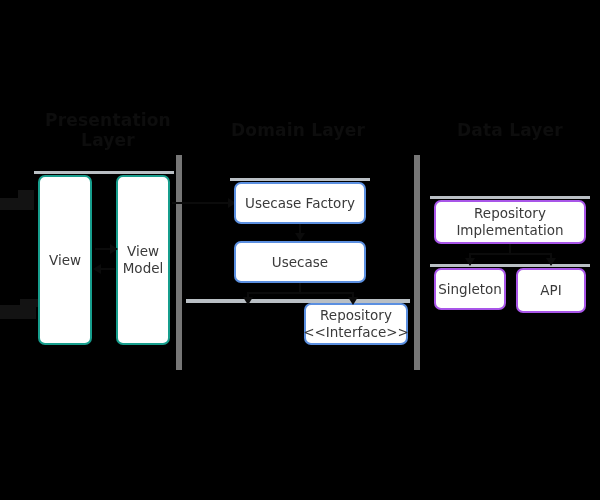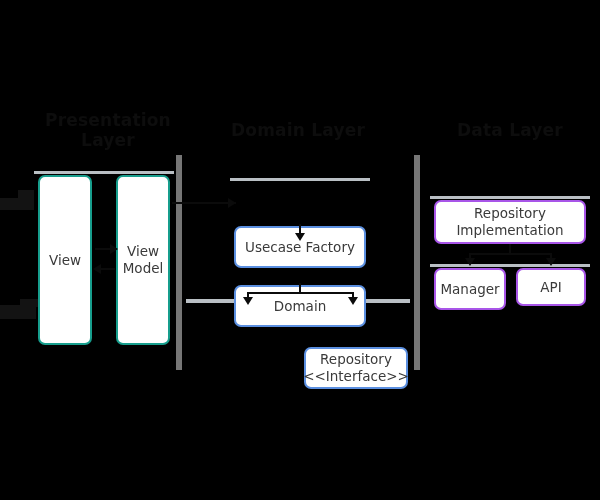--- a/index.html
+++ b/index.html
@@ -65,37 +65,37 @@
     align-items: center;
     justify-content: center;
     text-align: center;
     color: #3a3a3a;
     font-size: 13.5px;
     line-height: 17px;
     white-space: pre-line;
     padding: 2px 4px;
   }
   .node.teal   { border: 2.5px solid #179e8d; }
-  .node.blue   { border: 2.5px solid #5b8fe0; margin-top: 44px; }
+  .node.blue   { border: 2.5px solid #5b8fe0; }
   .node.purple { border: 2.5px solid #a855e8; }
 
   
   #node-view       { left: 38px;  top: 175px; width: 54px;  height: 170px; }
   #node-viewmodel  { left: 116px; top: 175px; width: 54px;  height: 170px; }
 
   
   #node-usecase-factory { left: 234px; top: 182px; width: 132px; height: 42px; }
   #node-usecase         { left: 234px; top: 241px; width: 132px; height: 42px; }
   #node-manager         { left: 196px; top: 303px; width: 104px; height: 42px; }
   #node-repository      { left: 304px; top: 303px; width: 104px; height: 42px; }
 
   
   #node-repo-impl { left: 434px; top: 200px; width: 152px; height: 44px; }
   #node-database  { left: 434px; top: 268px; width: 72px;  height: 42px; }
-  #node-api       { left: 516px; top: 268px; width: 70px;  height: 38px; }
+  #node-api       { left: 516px; top: 268px; width: 70px;  height: 45px; }
 
   
   .conn {
     position: absolute;
     background: #0b0b0b;
   }
   .conn-h { height: 2px; }
   .conn-v { width: 2px; }
 
   .arrowhead {
@@ -159,40 +159,40 @@
   <div class="arrowhead arrow-right" style="left:110px; top:244px;"></div>
 
   <div class="conn conn-h" style="left:95px; top:268px; width:20px;"></div>
   <div class="arrowhead arrow-left" style="left:93px; top:264px;"></div>
 
   <div class="conn conn-h" style="left:172px; top:202px; width:64px;"></div>
   <div class="arrowhead arrow-right" style="left:228px; top:198px;"></div>
 
   <div class="node blue" id="node-usecase-factory">Usecase Factory</div>
 
-  <div class="node blue" id="node-usecase">Domain</div>
+  <div class="node blue" id="node-usecase">Usecase</div>
 
 
   <div class="node blue" id="node-repository">Repository
 &lt;&lt;Interface&gt;&gt;</div>
 
   <div class="conn conn-v" style="left:299px; top:224px; height:11px;"></div>
   <div class="arrowhead arrow-down" style="left:295px; top:233px;"></div>
 
   <div class="conn conn-v" style="left:299px; top:283px; height:10px;"></div>
   <div class="conn conn-h" style="left:247px; top:292px; width:106px;"></div>
   <div class="conn conn-v" style="left:247px; top:292px; height:8px;"></div>
   <div class="arrowhead arrow-down" style="left:243px; top:297px;"></div>
   <div class="conn conn-v" style="left:352px; top:292px; height:8px;"></div>
   <div class="arrowhead arrow-down" style="left:348px; top:297px;"></div>
 
   <div class="node purple" id="node-repo-impl">Repository
 Implementation</div>
 
-  <div class="node purple" id="node-database">Manager</div>
+  <div class="node purple" id="node-database">Singleton</div>
 
   <div class="node purple" id="node-api">API</div>
 
   <div class="conn conn-v" style="left:509px; top:244px; height:10px;"></div>
   <div class="conn conn-h" style="left:469px; top:253px; width:82px;"></div>
   <div class="conn conn-v" style="left:469px; top:253px; height:8px;"></div>
   <div class="arrowhead arrow-down" style="left:465px; top:258px;"></div>
   <div class="conn conn-v" style="left:550px; top:253px; height:8px;"></div>
   <div class="arrowhead arrow-down" style="left:546px; top:258px;"></div>
 

